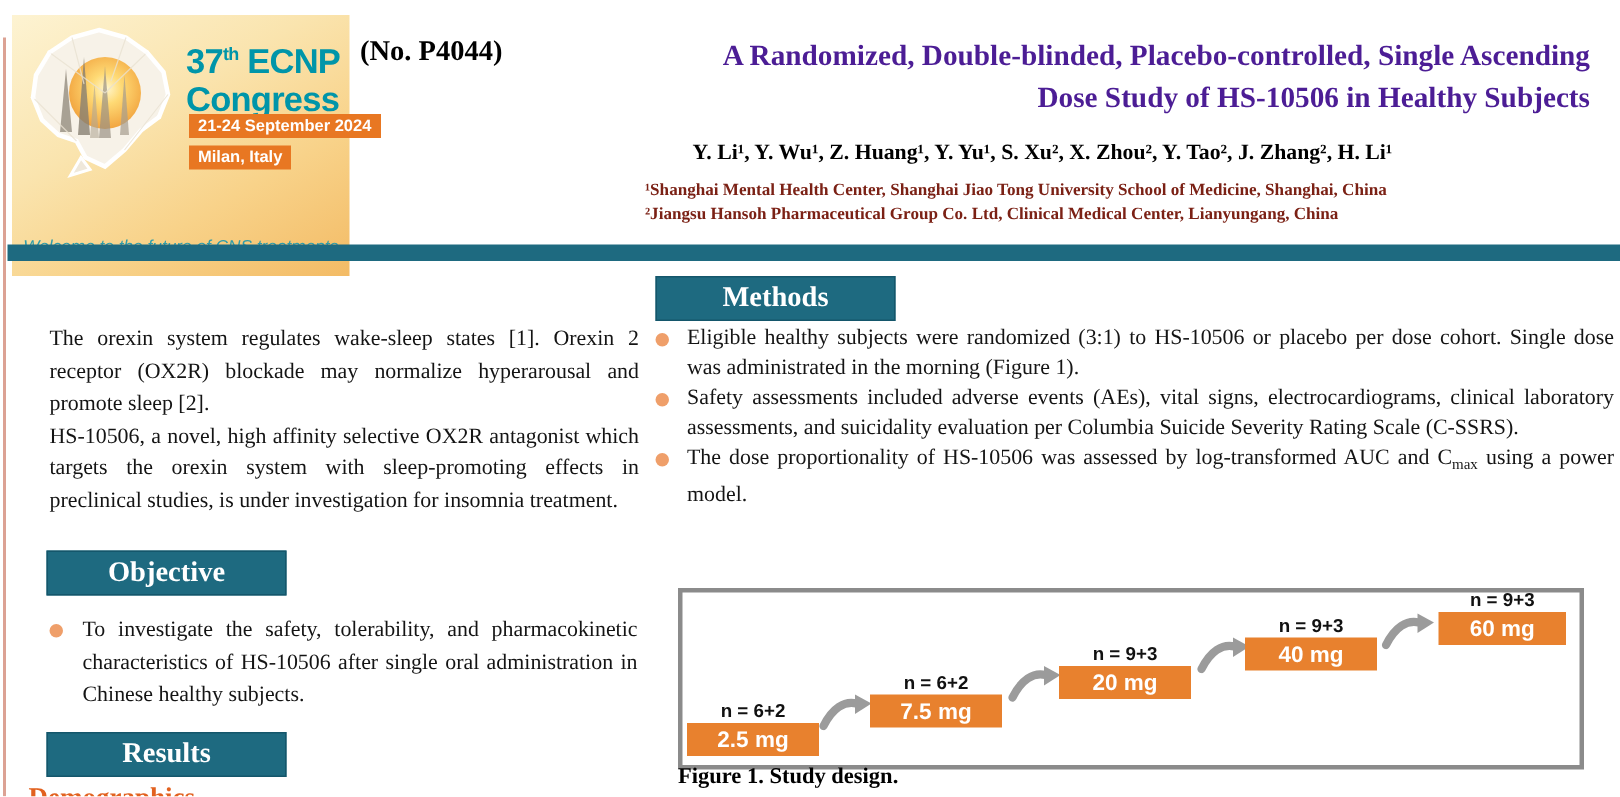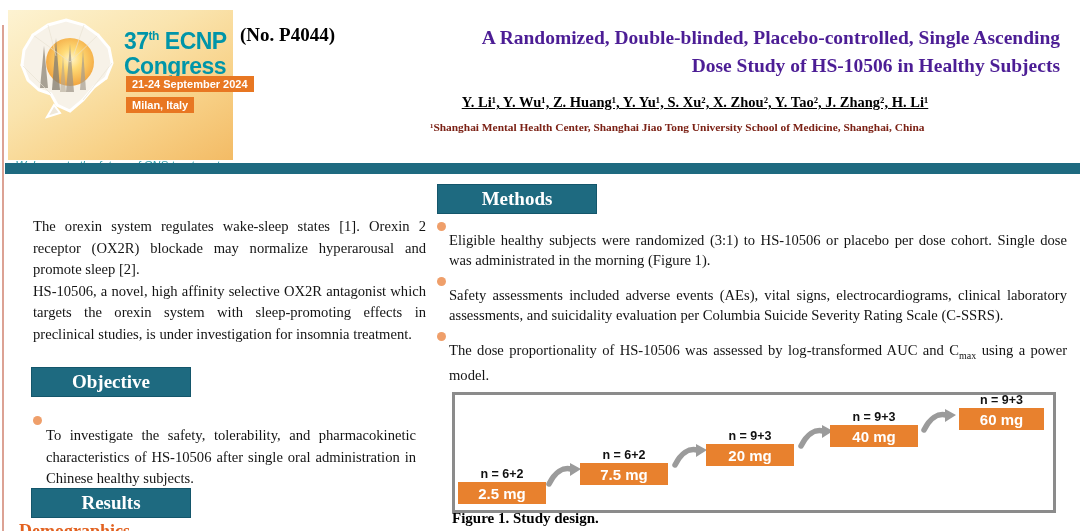--- a/index.html
+++ b/index.html
@@ -5,21 +5,21 @@
   html,body { margin:0; padding:0; background:#ffffff; }
   .page {
     position:relative; width:1080px; height:531px; background:#ffffff;
     overflow:hidden; font-family:"Liberation Serif", serif; color:#141414;
   }
   .edge-line { position:absolute; left:2px; top:25px; width:2px; height:506px; background:#dca априори294; }
   .edge-line { background:#dca294; }
 
   
   .logo-box {
-    position:absolute; left:8px; top:10px; width:225px; height:150px;
+    position:absolute; left:8px; top:10px; width:225px; height:174px;
     background:linear-gradient(150deg,#fdf3d2 0%,#fae4ae 38%,#f8d289 68%,#f3bb65 100%);
   }
   .brain { position:absolute; left:2px; top:6px; width:116px; height:106px; }
   .congress-text {
     position:absolute; left:116px; top:14px; color:#0095a9;
     font-family:"Liberation Sans", sans-serif; font-weight:bold;
     font-size:23px; line-height:25px; letter-spacing:-0.5px;
   }
   .congress-text sup { font-size:12px; }
   .badge {
@@ -36,21 +36,21 @@
   }
 
   .poster-no { position:absolute; left:240px; top:24px; font-weight:bold; font-size:19px; color:#000; }
   .title {
     position:absolute; left:330px; top:24px; width:730px; text-align:right;
     font-weight:bold; font-size:19.5px; line-height:28px; color:#4c1d95;
   }
   .title span { display:block; }
   .authors {
     position:absolute; left:330px; top:94px; width:730px; text-align:center;
-    font-weight:bold; font-size:14.5px; color:#000;text-decoration:underline;
+    font-weight:bold; font-size:14.5px; color:#000;
   }
   .affils {
     position:absolute; left:430px; top:120px; font-weight:bold;
     font-size:11.4px; line-height:15.5px; color:#7b2115;
   }
   .teal-bar { position:absolute; left:5px; top:163px; width:1075px; height:11px; background:#1e6a80; }
 
   
   .sec-head {
     position:absolute; width:160px; height:30px; background:#1e6a80;
@@ -62,21 +62,21 @@
   .head-res { left:31px;  top:488px; }
   .head-met { left:437px; top:184px; }
 
   
   .bg-text {
     position:absolute; left:33px; top:216px; width:393px;
     font-size:14.6px; line-height:21.6px; text-align:justify;
   }
   .bg-text p { margin:0; }
 
-  .bullet-row { display:flex;flex-direction:column; }
+  .bullet-row { display:flex; }
   .dot {
     flex:0 0 9px; width:9px; height:9px; border-radius:50%;
     background:#ef9f6a; margin-top:6px;
   }
   .obj-item { position:absolute; left:33px; top:410px; width:392px; }
   .obj-item .b-text { margin-left:13px; width:370px; font-size:14.6px; line-height:21.6px; text-align:justify; }
 
   .methods-list { position:absolute; left:437px; top:216px; width:640px; display:flex; flex-direction:column; gap:1px; }
   .methods-list .b-text { margin-left:12px; width:618px; font-size:14.6px; line-height:19.6px; text-align:justify; }
   .b-text sub { font-size:10px; }
@@ -152,20 +152,21 @@
   </div>
 
   <div class="poster-no">(No. P4044)</div>
   <div class="title">
     <span>A Randomized, Double-blinded, Placebo-controlled, Single Ascending</span>
     <span>Dose Study of HS-10506 in Healthy Subjects</span>
   </div>
   <div class="authors">Y. Li¹, Y. Wu¹, Z. Huang¹, Y. Yu¹, S. Xu², X. Zhou², Y. Tao², J. Zhang², H. Li¹</div>
   <div class="affils">
     <div>¹Shanghai Mental Health Center, Shanghai Jiao Tong University School of Medicine, Shanghai, China</div>
+    <div>²Jiangsu Hansoh Pharmaceutical Group Co. Ltd, Clinical Medical Center, Lianyungang, China</div>
   </div>
 
   <div class="teal-bar"></div>
 
   <div class="bg-text">
     <p>The orexin system regulates wake-sleep states [1]. Orexin 2 receptor (OX2R) blockade may normalize hyperarousal and promote sleep [2].</p>
     <p>HS-10506, a novel, high affinity selective OX2R antagonist which targets the orexin system with sleep-promoting effects in preclinical studies, is under investigation for insomnia treatment.</p>
   </div>
 
   <div class="sec-head head-obj">Objective</div>

